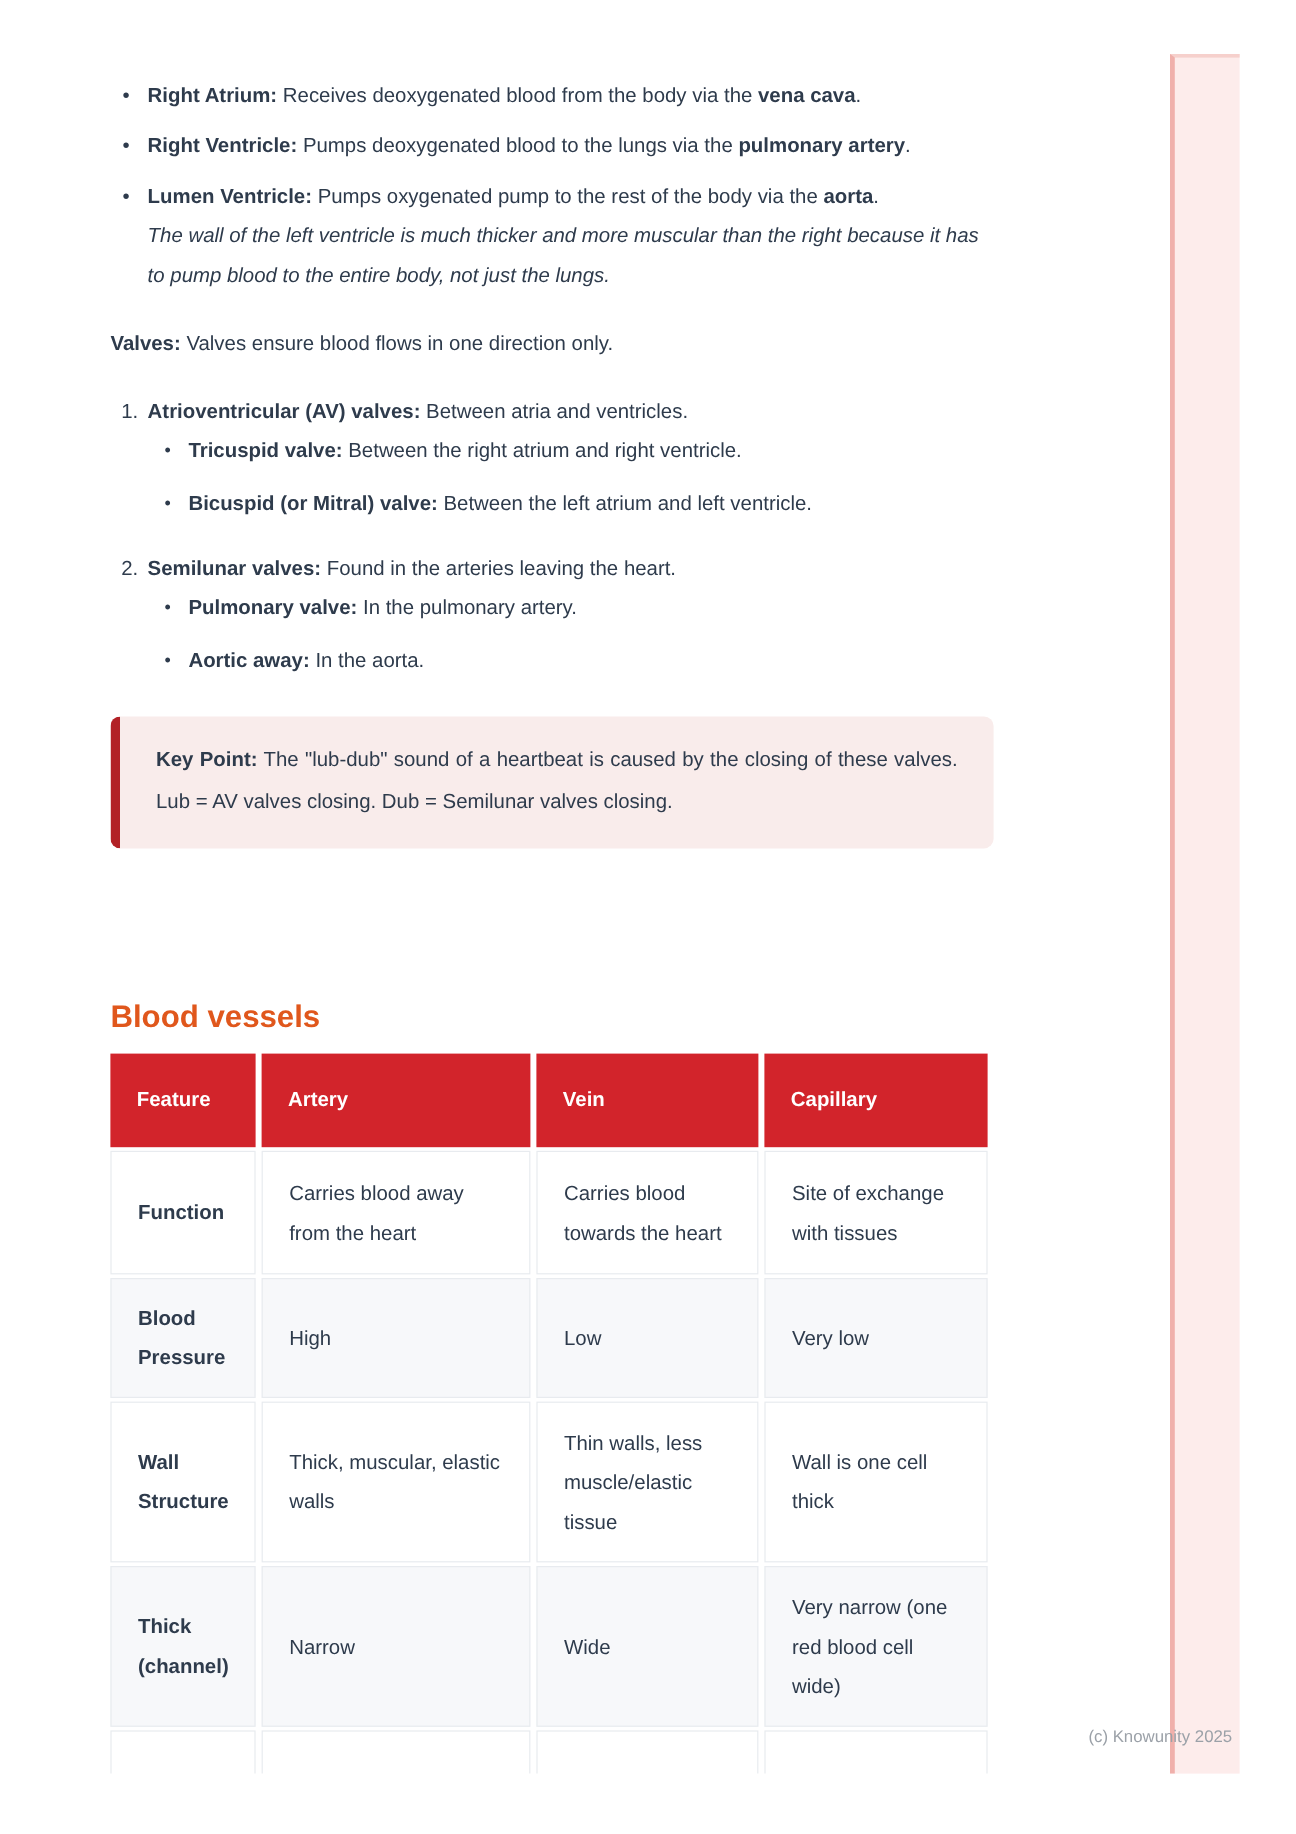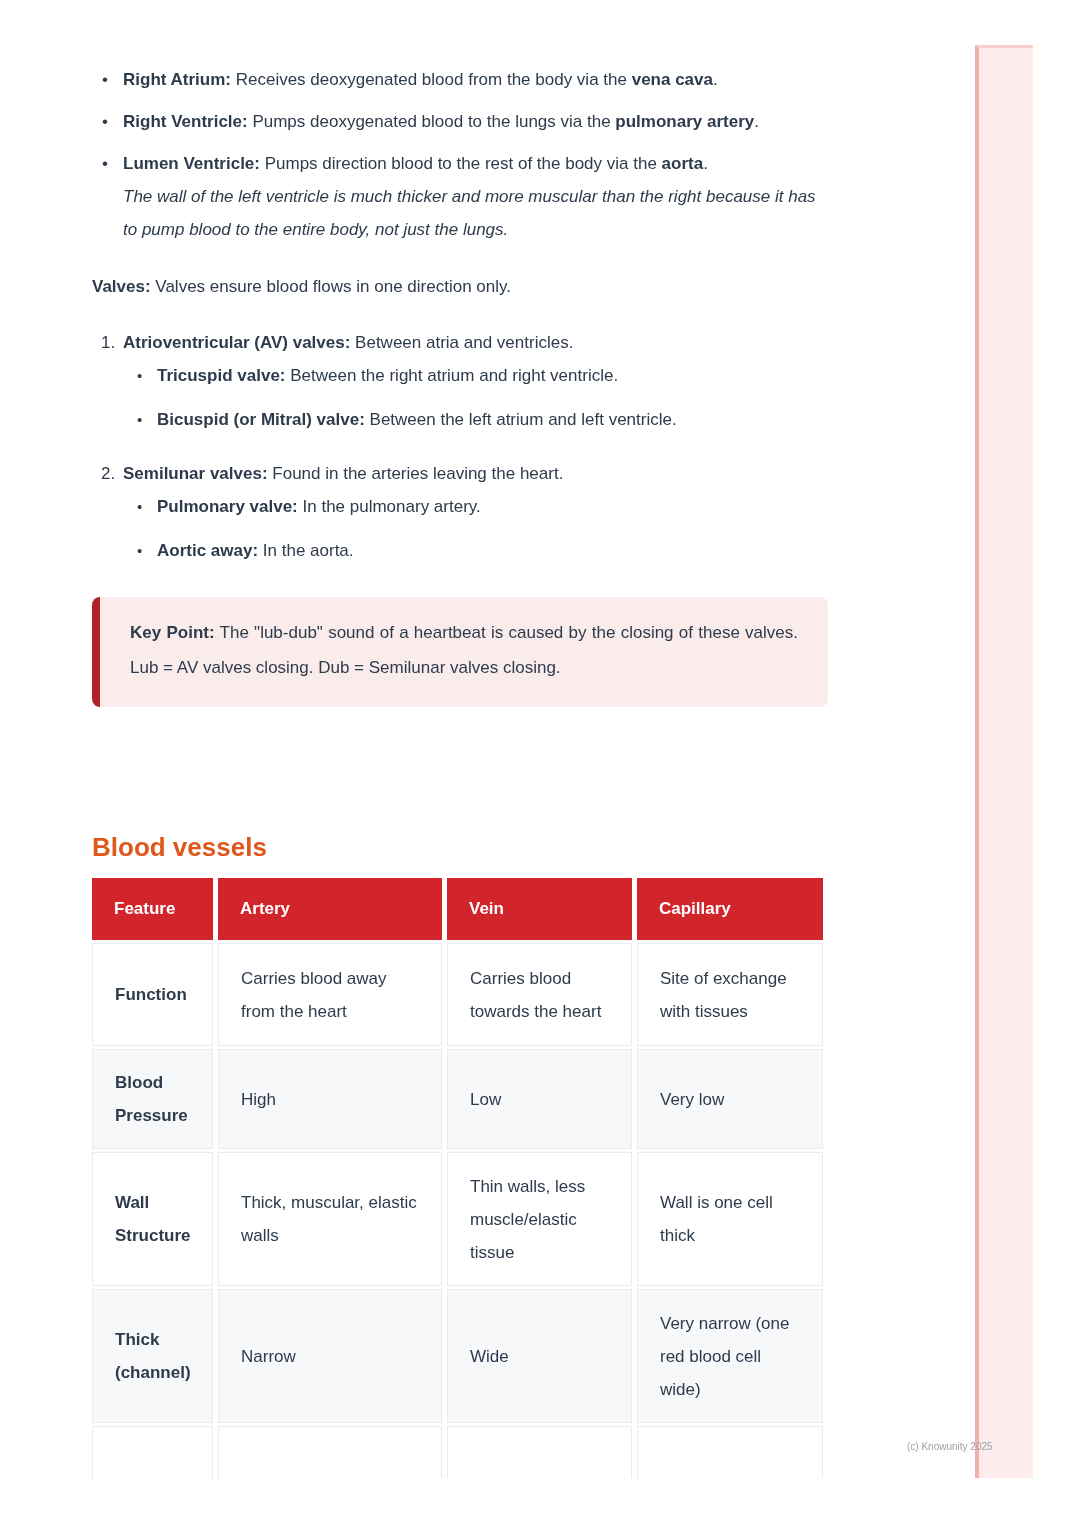--- a/index.html
+++ b/index.html
@@ -10,21 +10,21 @@
   }
 
   
   .strip {
     position:absolute; left:975px; top:45px; width:58px; height:1433px;
     background:#fdeceb; border-left:4px solid #f0b0ab; border-top:3px solid #f6d0cc;
     box-sizing:border-box; z-index:1;
   }
   .copyright {
     position:absolute; left:907px; top:1438px; z-index:2;
-    font-size:10px; color:#9ba1a8; line-height:18px;
+    font-size:14px; color:#9ba1a8; line-height:18px;
   }
 
   
   .flow { position:absolute; left:92px; top:51px; width:736px; line-height:33px; z-index:3;margin-top:12px; }
   b { font-weight:bold; }
 
   ul.chambers { list-style:none; margin:0; padding:0; }
   ul.chambers > li { position:relative; padding-left:31px; margin-bottom:9px; }
   ul.chambers > li:last-child { margin-bottom:0; }
   ul.chambers > li::before { content:"•"; position:absolute; left:10px; top:0; }
@@ -57,21 +57,21 @@
   
   .table-wrap { position:absolute; left:87px; top:875px; width:747px; height:603px; overflow:hidden; z-index:3; }
   table.vessels { border-collapse:separate; border-spacing:5px 3px; table-layout:fixed; width:741px; }
   table.vessels col.c0 { width:121px; }
   table.vessels col.c1 { width:224px; }
   table.vessels col.c2 { width:185px; }
   table.vessels col.c3 { width:186px; }
   table.vessels th {
     background:#d2242b; color:#ffffff; font-weight:bold; font-size:17px;
     text-align:left; vertical-align:middle; padding:0 8px 0 22px;
-    height:62px; box-sizing:border-box;
+    height:78px; box-sizing:border-box;
   }
   table.vessels td {
     border:1px solid #e8ebef; background:#ffffff; vertical-align:middle;
     padding:8px 18px 8px 22px; line-height:33px; box-sizing:border-box;
   }
   table.vessels td.label { font-weight:bold; padding-right:8px; }
   tr.r-function td  { height:103px; }
   tr.r-pressure td  { height:100px; }
   tr.r-wall td      { height:134px; }
   tr.r-lumen td     { height:134px; }
@@ -88,21 +88,21 @@
   <div class="flow">
 
     <ul class="chambers">
       <li>
         <b>Right Atrium:</b><span> Receives deoxygenated blood from the body via the </span><b>vena cava</b><span>.</span>
       </li>
       <li>
         <b>Right Ventricle:</b><span> Pumps deoxygenated blood to the lungs via the </span><b>pulmonary artery</b><span>.</span>
       </li>
       <li>
-        <b>Lumen Ventricle:</b><span> Pumps direction blood to the rest of the body via the </span><b>aorta</b><span>.</span>
+        <b>Lumen Ventricle:</b><span> Pumps oxygenated pump to the rest of the body via the </span><b>aorta</b><span>.</span>
         <div class="note">The wall of the left ventricle is much thicker and more muscular than the right because it has to pump blood to the entire body, not just the lungs.</div>
       </li>
     </ul>
 
     <p class="valves-p">
       <b>Valves:</b><span> Valves ensure blood flows in one direction only.</span>
     </p>
 
     <ol class="valve-types">
       <li>

